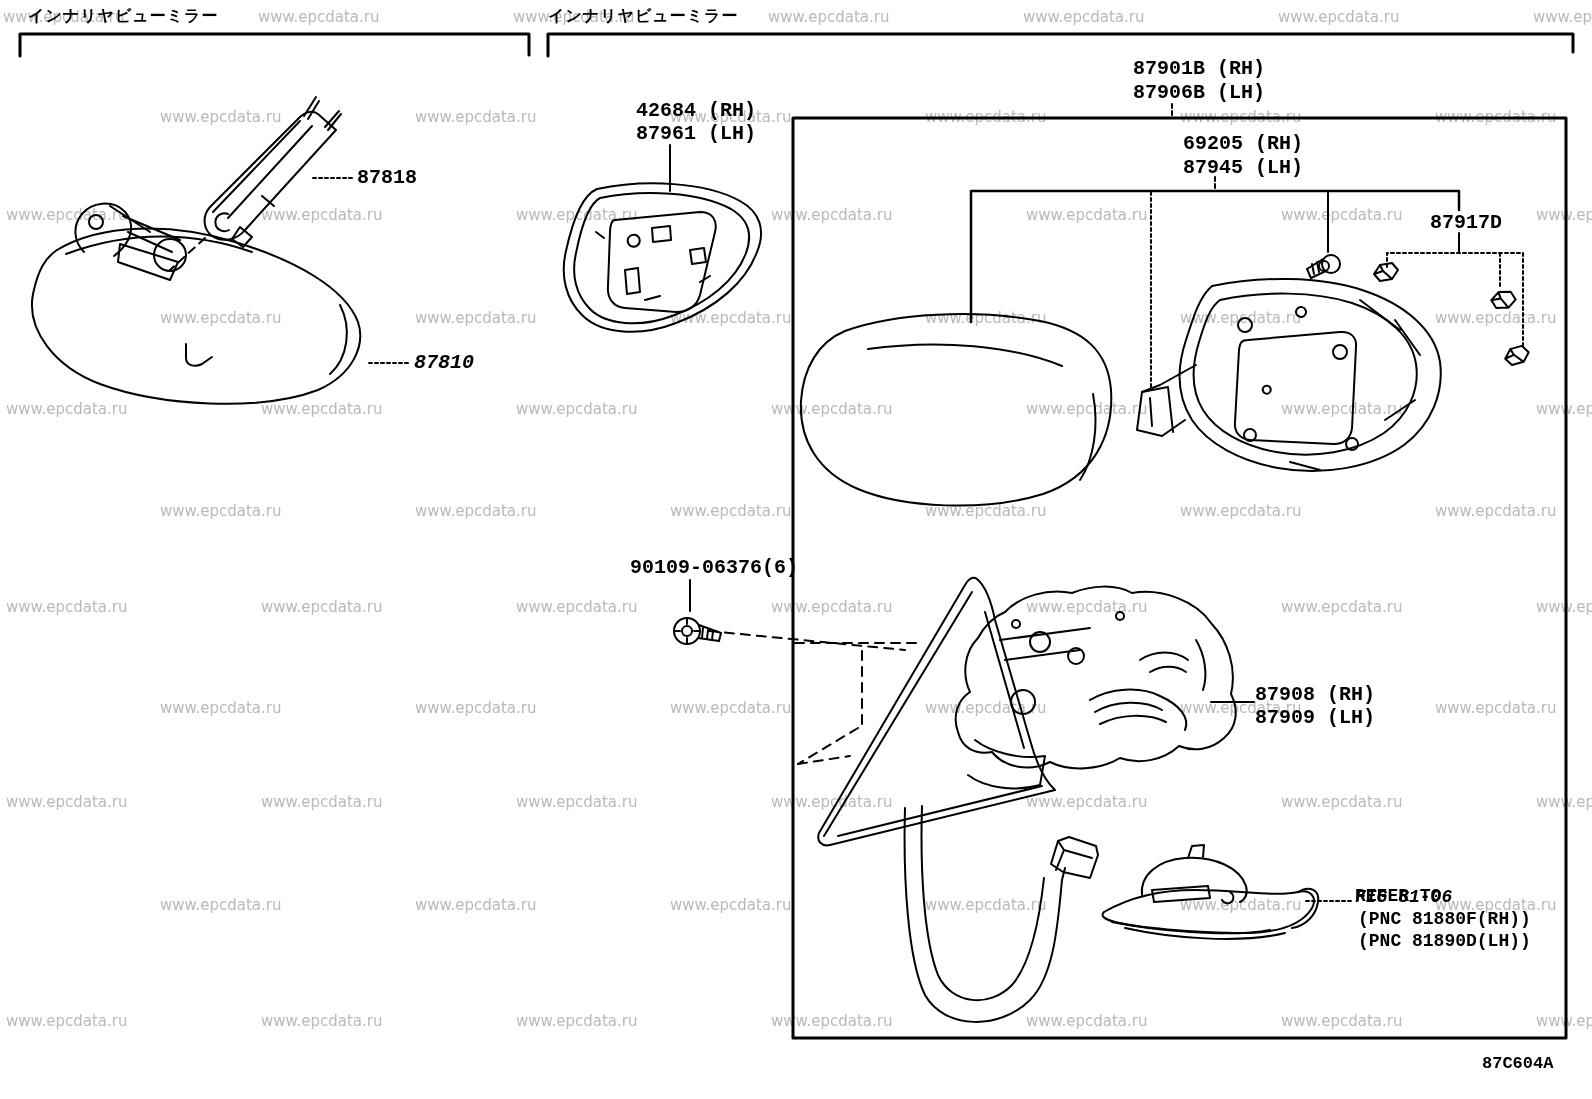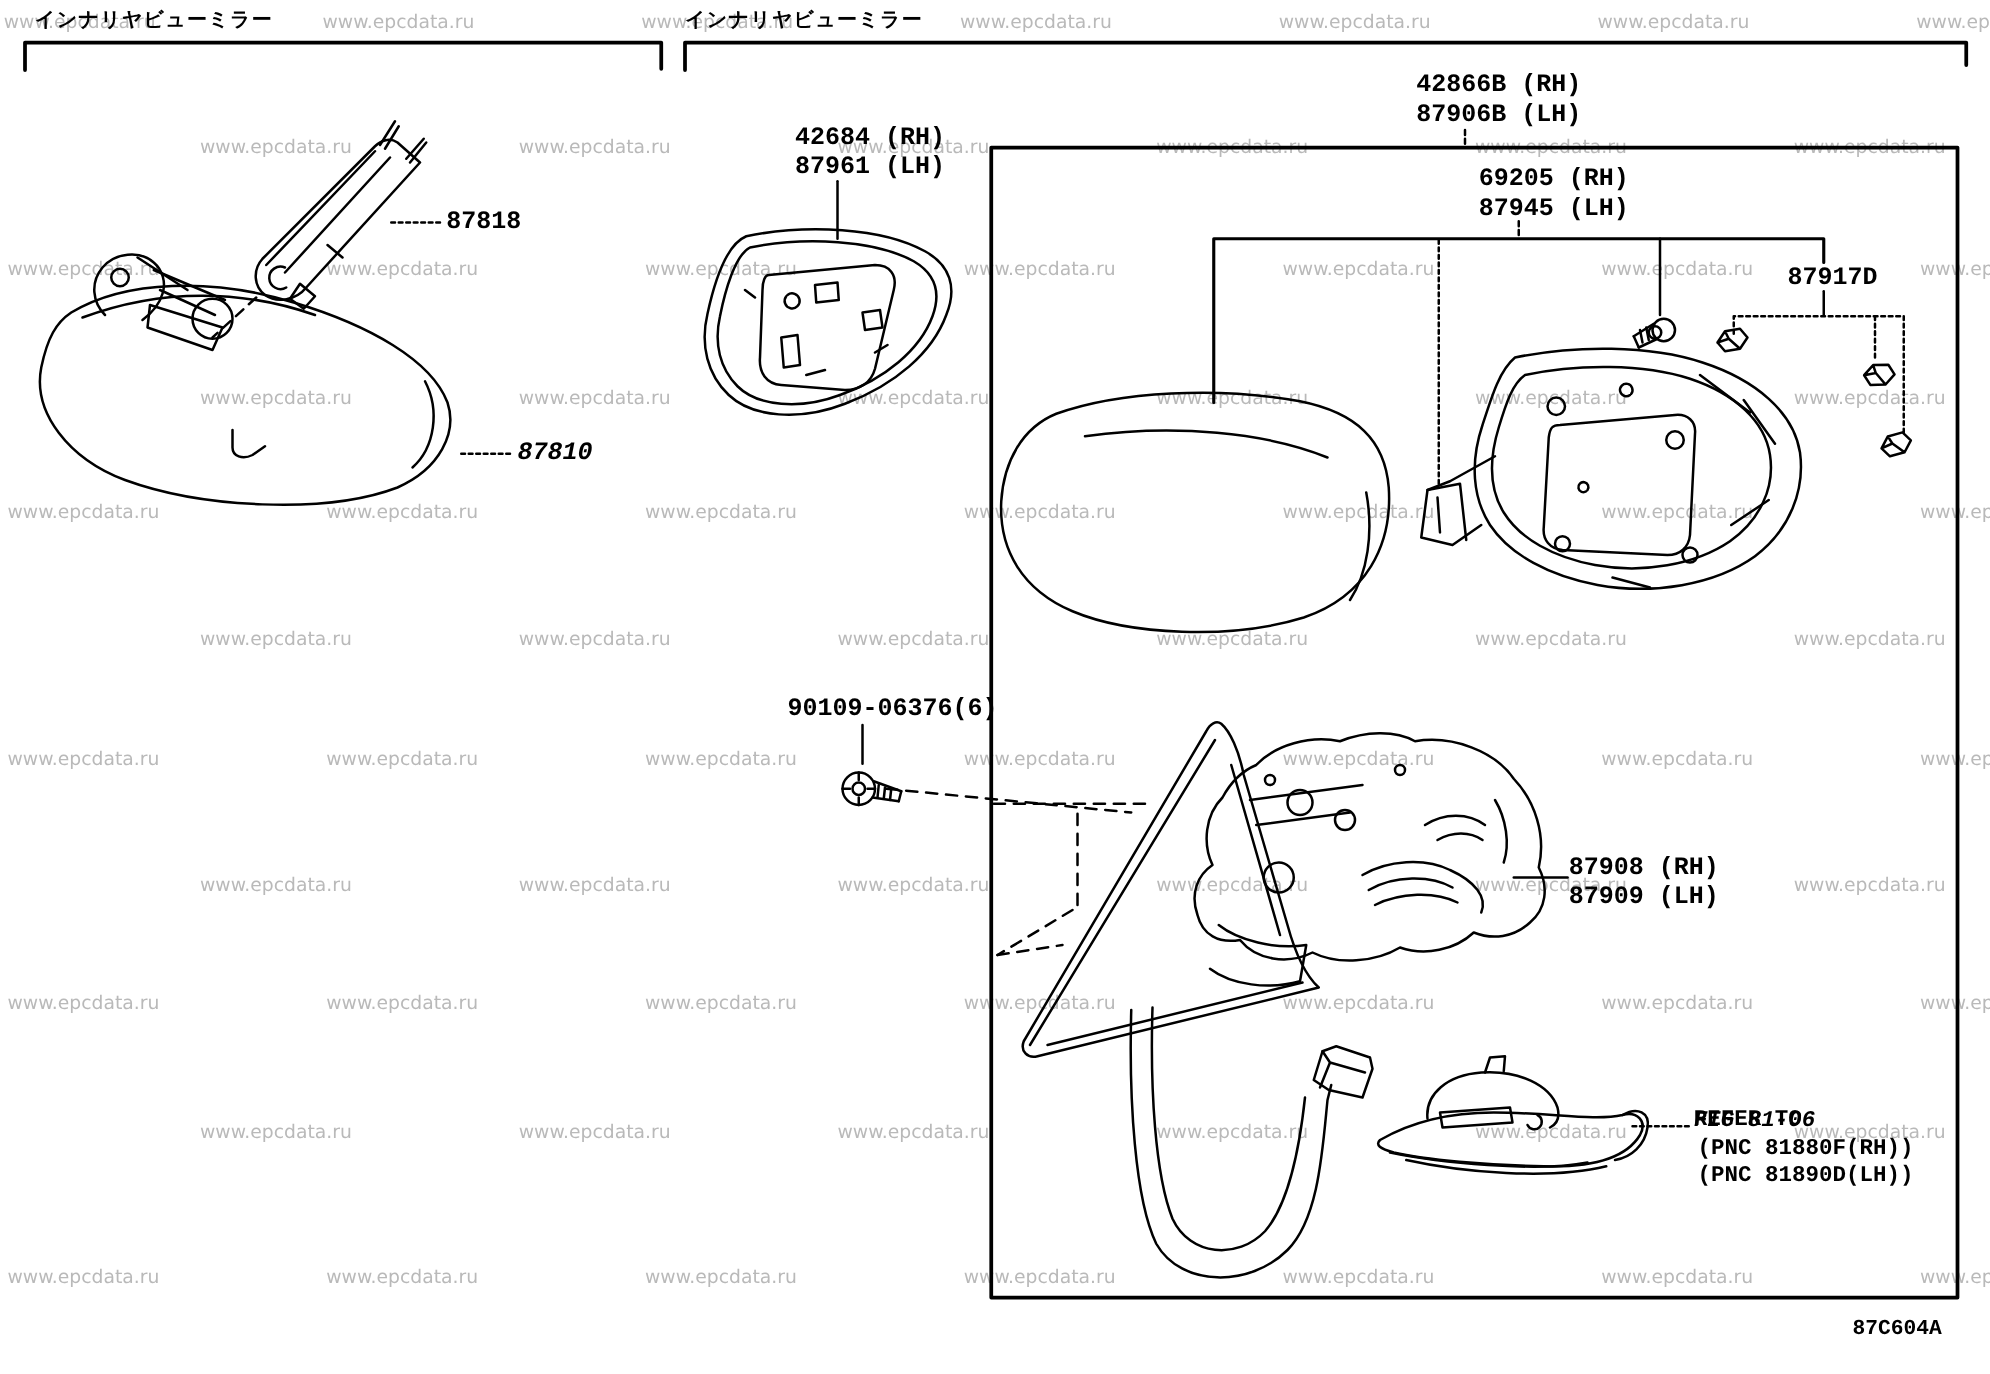--- a/index.html
+++ b/index.html
@@ -256,21 +256,21 @@
   <div class="jp" style="left:548px;top:6px;">インナリヤビューミラー</div>
 
   <div class="part-label" style="left:357px;top:166px;">87818</div>
   <div class="part-label" style="left:414px;top:351px;font-style:italic;">87810</div>
 
   <div class="part-label" style="left:636px;top:99px;">42684 (RH)</div>
   <div class="part-label" style="left:636px;top:122px;">87961 (LH)</div>
 
   <div class="part-label" style="left:630px;top:556px;">90109-06376(6)</div>
 
-  <div class="part-label" style="left:1133px;top:57px;">42866B (RH)</div>
+  <div class="part-label" style="left:1133px;top:57px;">87901B (RH)</div>
   <div class="part-label" style="left:1133px;top:81px;">87906B (LH)</div>
 
   <div class="part-label" style="left:1183px;top:132px;">69205 (RH)</div>
   <div class="part-label" style="left:1183px;top:156px;">87945 (LH)</div>
 
   <div class="part-label" style="left:1430px;top:211px;">87917D</div>
 
   <div class="part-label" style="left:1255px;top:683px;">87908 (RH)</div>
   <div class="part-label" style="left:1255px;top:706px;">87909 (LH)</div>
 

